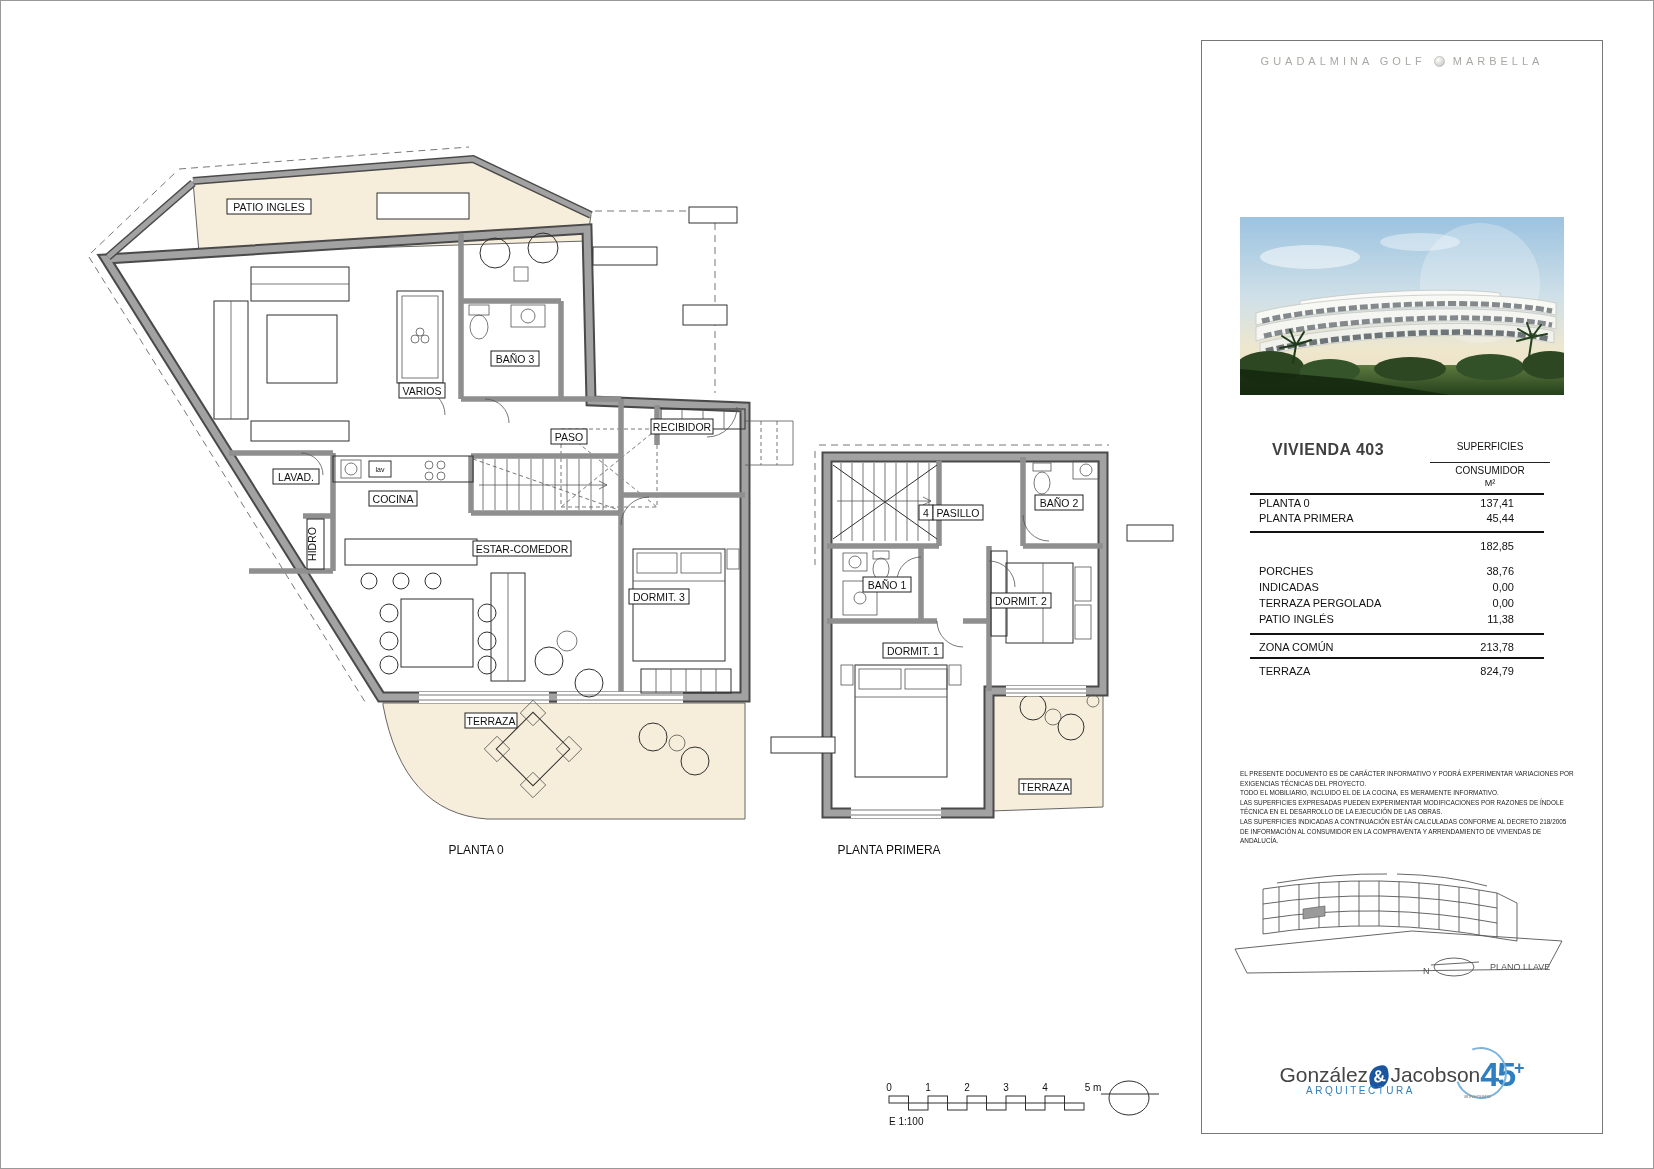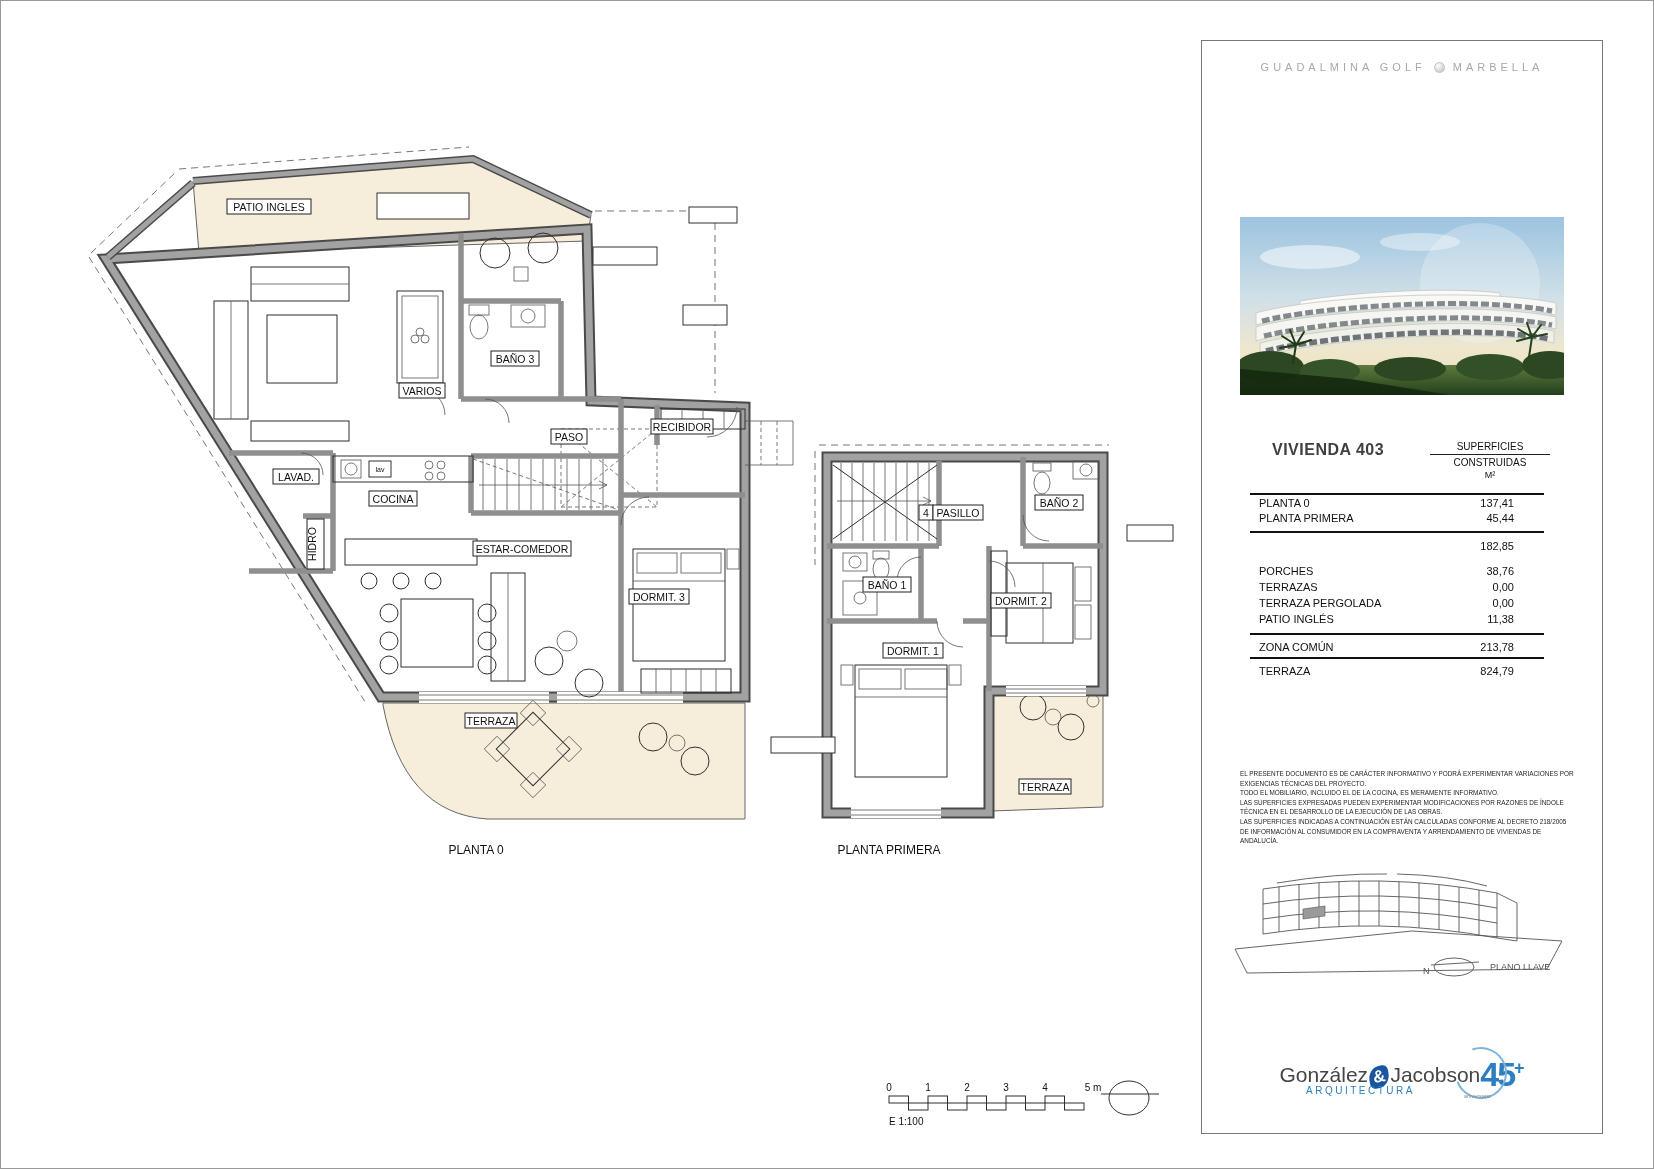--- a/index.html
+++ b/index.html
@@ -26,29 +26,29 @@
   .cap{font:12px "Liberation Sans",sans-serif;fill:#111;text-anchor:middle}
   .tick{font:10px "Liberation Sans",sans-serif;fill:#111;text-anchor:middle}
   .scaletxt{font:10px "Liberation Sans",sans-serif;fill:#111}
 
   
   .sidebar{position:absolute;left:1200px;top:39px;width:400px;height:1092px;border:1px solid #777;background:#fff;}
   .brand{position:absolute;left:0;top:14px;width:100%;text-align:center;}
   .brand-logo{font-weight:bold;font-size:78px;line-height:1;letter-spacing:-3px;
       background:linear-gradient(180deg,#6fa9cf 0%,#9cc4dd 22%,#d3e1e7 40%,#efe6cf 58%,#f4d9a0 72%,#e9c78c 82%,#8fb0c0 92%,#7fa3b8 100%);
       -webkit-background-clip:text;background-clip:text;color:transparent;}
-  .brand-sub{margin-top:6px;font-size:11px;letter-spacing:4px;color:#a8a8a4;display:flex;justify-content:center;align-items:center;gap:8px;}
+  .brand-sub{font-size:11px;letter-spacing:4px;color:#a8a8a4;display:flex;justify-content:center;align-items:center;gap:8px;}
   .golfball{display:inline-block;width:9px;height:9px;border-radius:50%;
       background:radial-gradient(circle at 35% 30%,#ffffff 0%,#d8d8d4 60%,#b9b9b4 100%);border:1px solid #c2c2be;}
   .photo{position:absolute;left:38px;top:176px;width:324px;height:178px;overflow:hidden;}
   .photo svg{display:block}
 
   .s-title{position:absolute;left:70px;top:400px;font-size:16px;font-weight:bold;letter-spacing:.5px;color:#404040;}
   .s-colhead{position:absolute;left:228px;top:400px;width:120px;text-align:center;font-size:10px;color:#111;}
-  .s-colhead .l1{border-bottom:1px solid #222;padding-bottom:2px;}
+  .s-colhead .l1{border-bottom:1px solid #222;padding-bottom:10px;}
   .s-colhead .l2{padding-top:2px;}
   .s-colhead .l3{font-size:9px;padding-top:2px;}
   .rule{position:absolute;left:48px;width:294px;height:0;border-top:2px solid #111;}
   .trow{position:absolute;left:57px;right:88px;display:flex;justify-content:space-between;font-size:11px;color:#111;}
   .trow .v{text-align:right}
   .subrow{position:absolute;left:57px;right:88px;text-align:right;font-size:11px;color:#111;}
 
   .legal{position:absolute;left:38px;top:728px;width:334px;font-size:6.4px;line-height:1.5;color:#222;}
 
   .keyplan{position:absolute;left:15px;top:800px;width:370px;height:165px;}
@@ -425,21 +425,21 @@
         <ellipse cx="310" cy="148" rx="28" ry="14" fill="#2c4722"></ellipse>
         <path d="M56,128 l-3,18 M56,128 l-14,-9 M56,128 l-6,-15 M56,128 l8,-13 M56,128 l15,-5 M56,128 l-16,3" stroke="#1f3a18" stroke-width="2" fill="none" stroke-linecap="round"></path>
         <path d="M292,120 l-3,20 M292,120 l-14,-8 M292,120 l-5,-14 M292,120 l9,-12 M292,120 l15,-3 M292,120 l-15,4" stroke="#24421b" stroke-width="2" fill="none" stroke-linecap="round"></path>
         <path d="M0,178 L0,152 L110,162 L210,178 Z" fill="#15280f" opacity="0.9"></path>
       </svg>
     </div>
 
     <div class="s-title">VIVIENDA 403</div>
     <div class="s-colhead">
       <div class="l1">SUPERFICIES</div>
-      <div class="l2">CONSTRUIDAS</div>
+      <div class="l2">CONSUMIDOR</div>
       <div class="l3">M²</div>
     </div>
 
     <div class="rule" style="top:452px"></div>
 
     <div class="trow" style="top:456px">
       <span>PLANTA 0</span>
       <span class="v">137,41</span>
     </div>
     <div class="trow" style="top:471px">
@@ -449,21 +449,21 @@
 
     <div class="rule" style="top:490px"></div>
 
     <div class="subrow" style="top:499px">182,85</div>
 
     <div class="trow" style="top:524px">
       <span>PORCHES</span>
       <span class="v">38,76</span>
     </div>
     <div class="trow" style="top:540px">
-      <span>TERRAZAS</span>
+      <span>INDICADAS</span>
       <span class="v">0,00</span>
     </div>
     <div class="trow" style="top:556px">
       <span>TERRAZA PERGOLADA</span>
       <span class="v">0,00</span>
     </div>
     <div class="trow" style="top:572px">
       <span>PATIO INGLÉS</span>
       <span class="v">11,38</span>
     </div>

